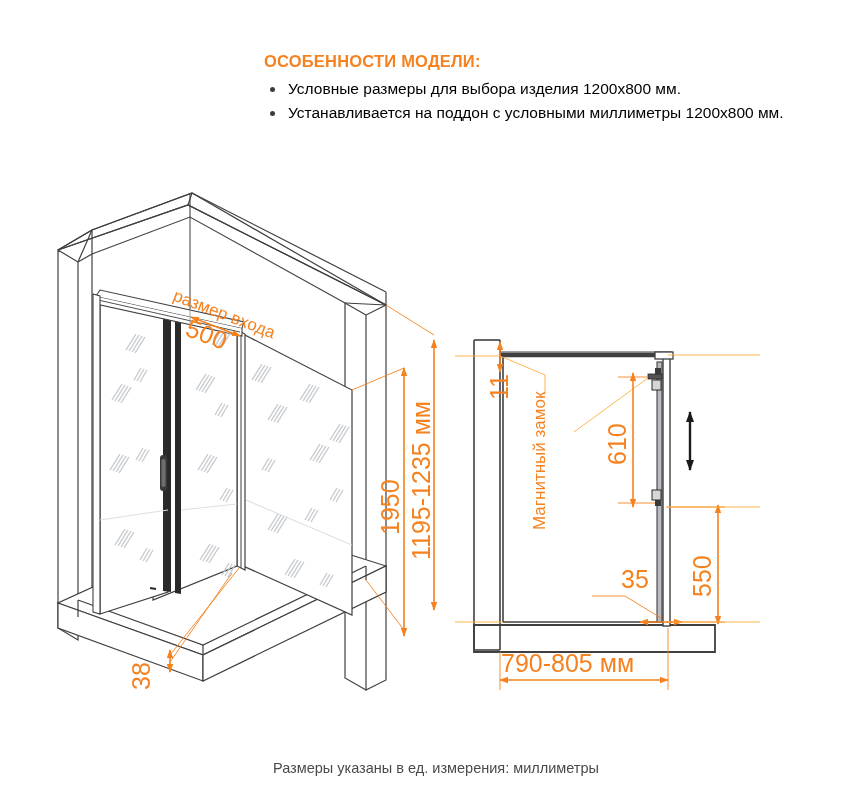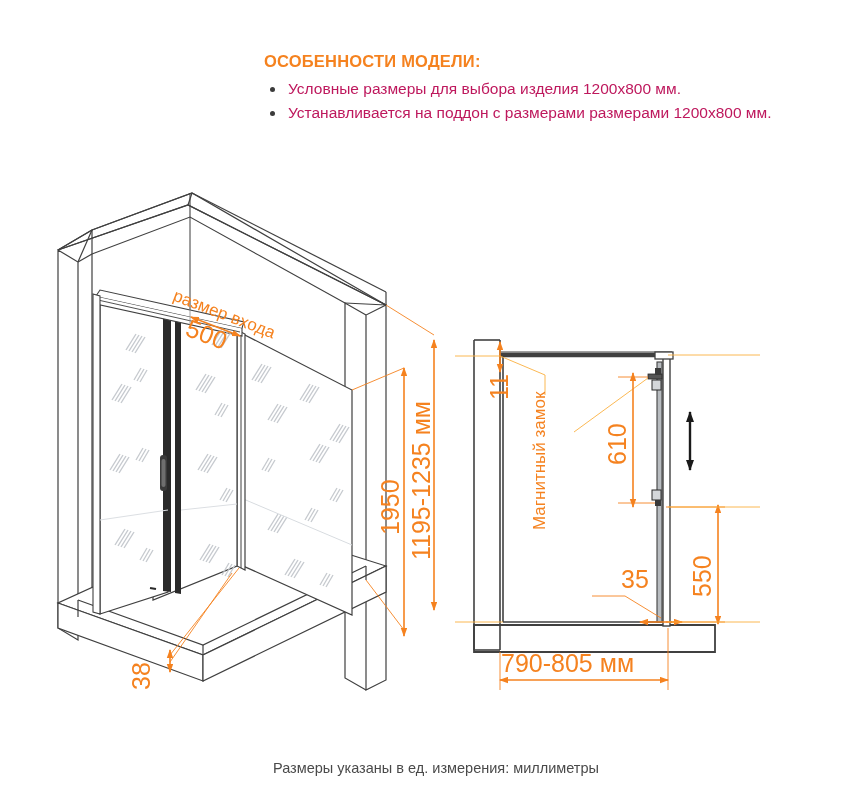--- a/index.html
+++ b/index.html
@@ -36,21 +36,21 @@
     font-family: "Liberation Sans", sans-serif;
   }
   .features-list {
     margin: 0;
     padding: 0;
     list-style: none;
   }
   .features-list li {
     position: relative;
     padding-left: 24px;
-    color: #be185d;
+    color: #000000;
     font-size: 15.5px;
     line-height: 22.5px;
     margin-bottom: 1px;
     font-family: "Liberation Sans", sans-serif;
   }
   .features-list li::before {
     content: "";
     position: absolute;
     left: 6px;
     top: 9px;
@@ -92,21 +92,21 @@
 </style>
 </head>
 <body>
 
 <div id="page">
 
   <div class="features">
     <div class="features-title">ОСОБЕННОСТИ МОДЕЛИ:</div>
     <ul class="features-list">
       <li>Условные размеры для выбора изделия 1200x800 мм.</li>
-      <li>Устанавливается на поддон с размерами размерами 1200x800 мм.</li>
+      <li>Устанавливается на поддон с условными миллиметры 1200x800 мм.</li>
     </ul>
   </div>
 
   <svg class="drawing" viewBox="0 0 848 800">
     <defs>
       <marker id="arrHead" markerWidth="9" markerHeight="9" refX="8" refY="3.2" orient="auto" markerUnits="userSpaceOnUse">
         <path d="M0,0 L9,3.2 L0,6.4 z" fill="#F5821F"></path>
       </marker>
       <marker id="arrHeadBack" markerWidth="9" markerHeight="9" refX="1" refY="3.2" orient="auto" markerUnits="userSpaceOnUse">
         <path d="M9,0 L0,3.2 L9,6.4 z" fill="#F5821F"></path>

